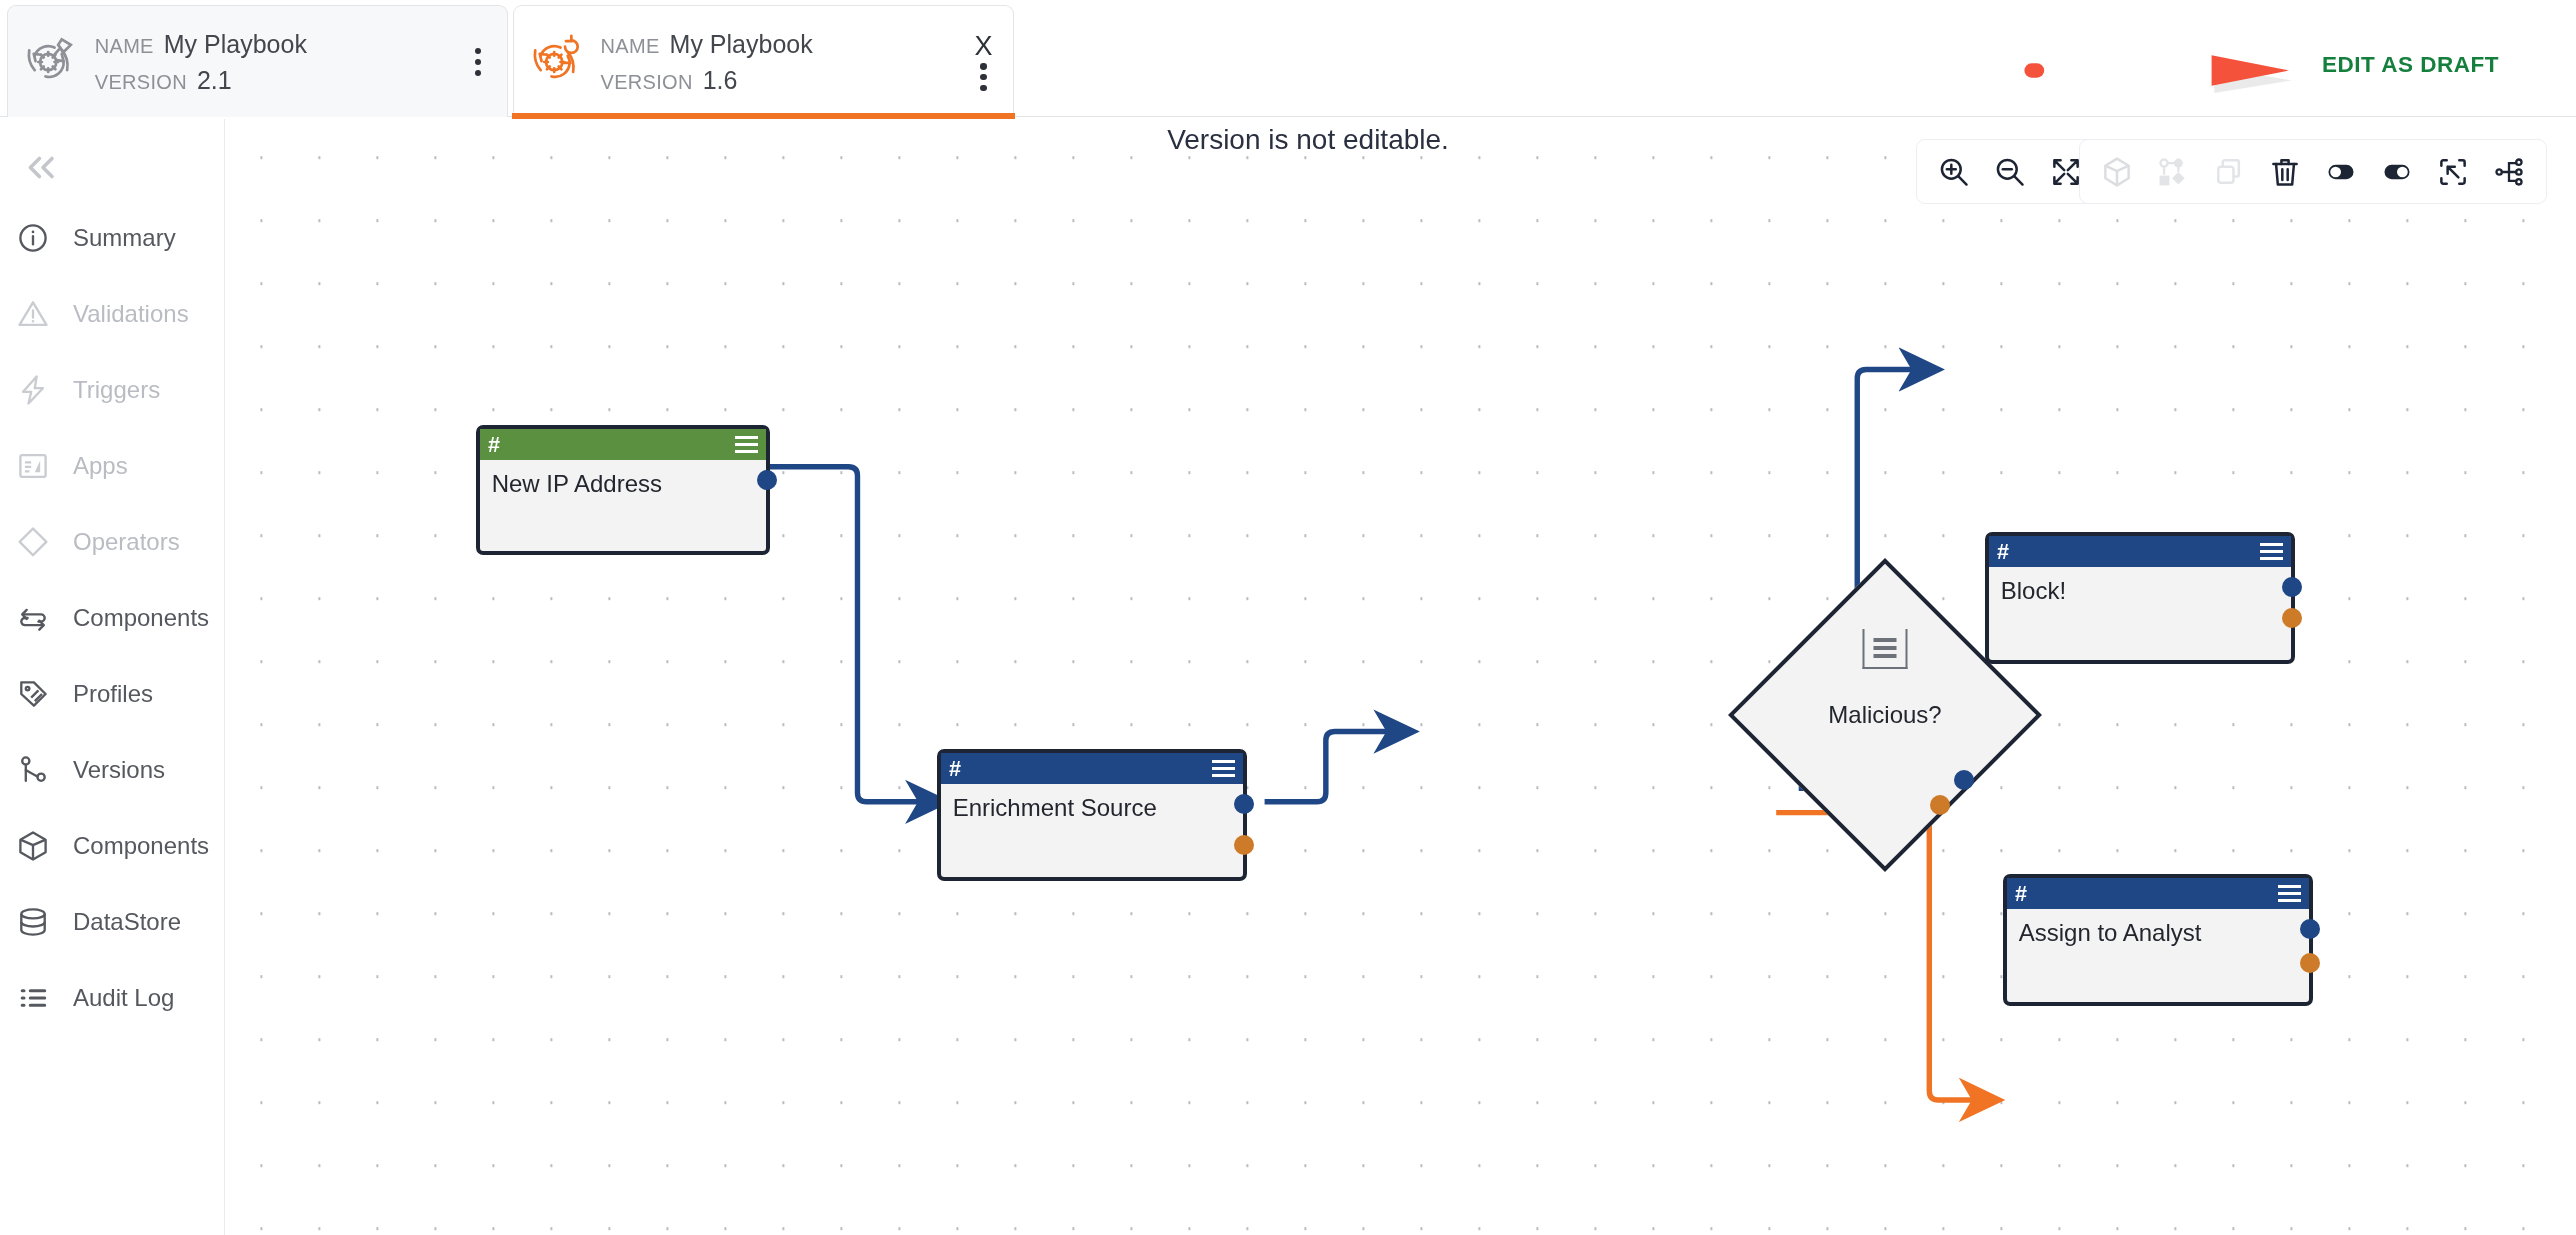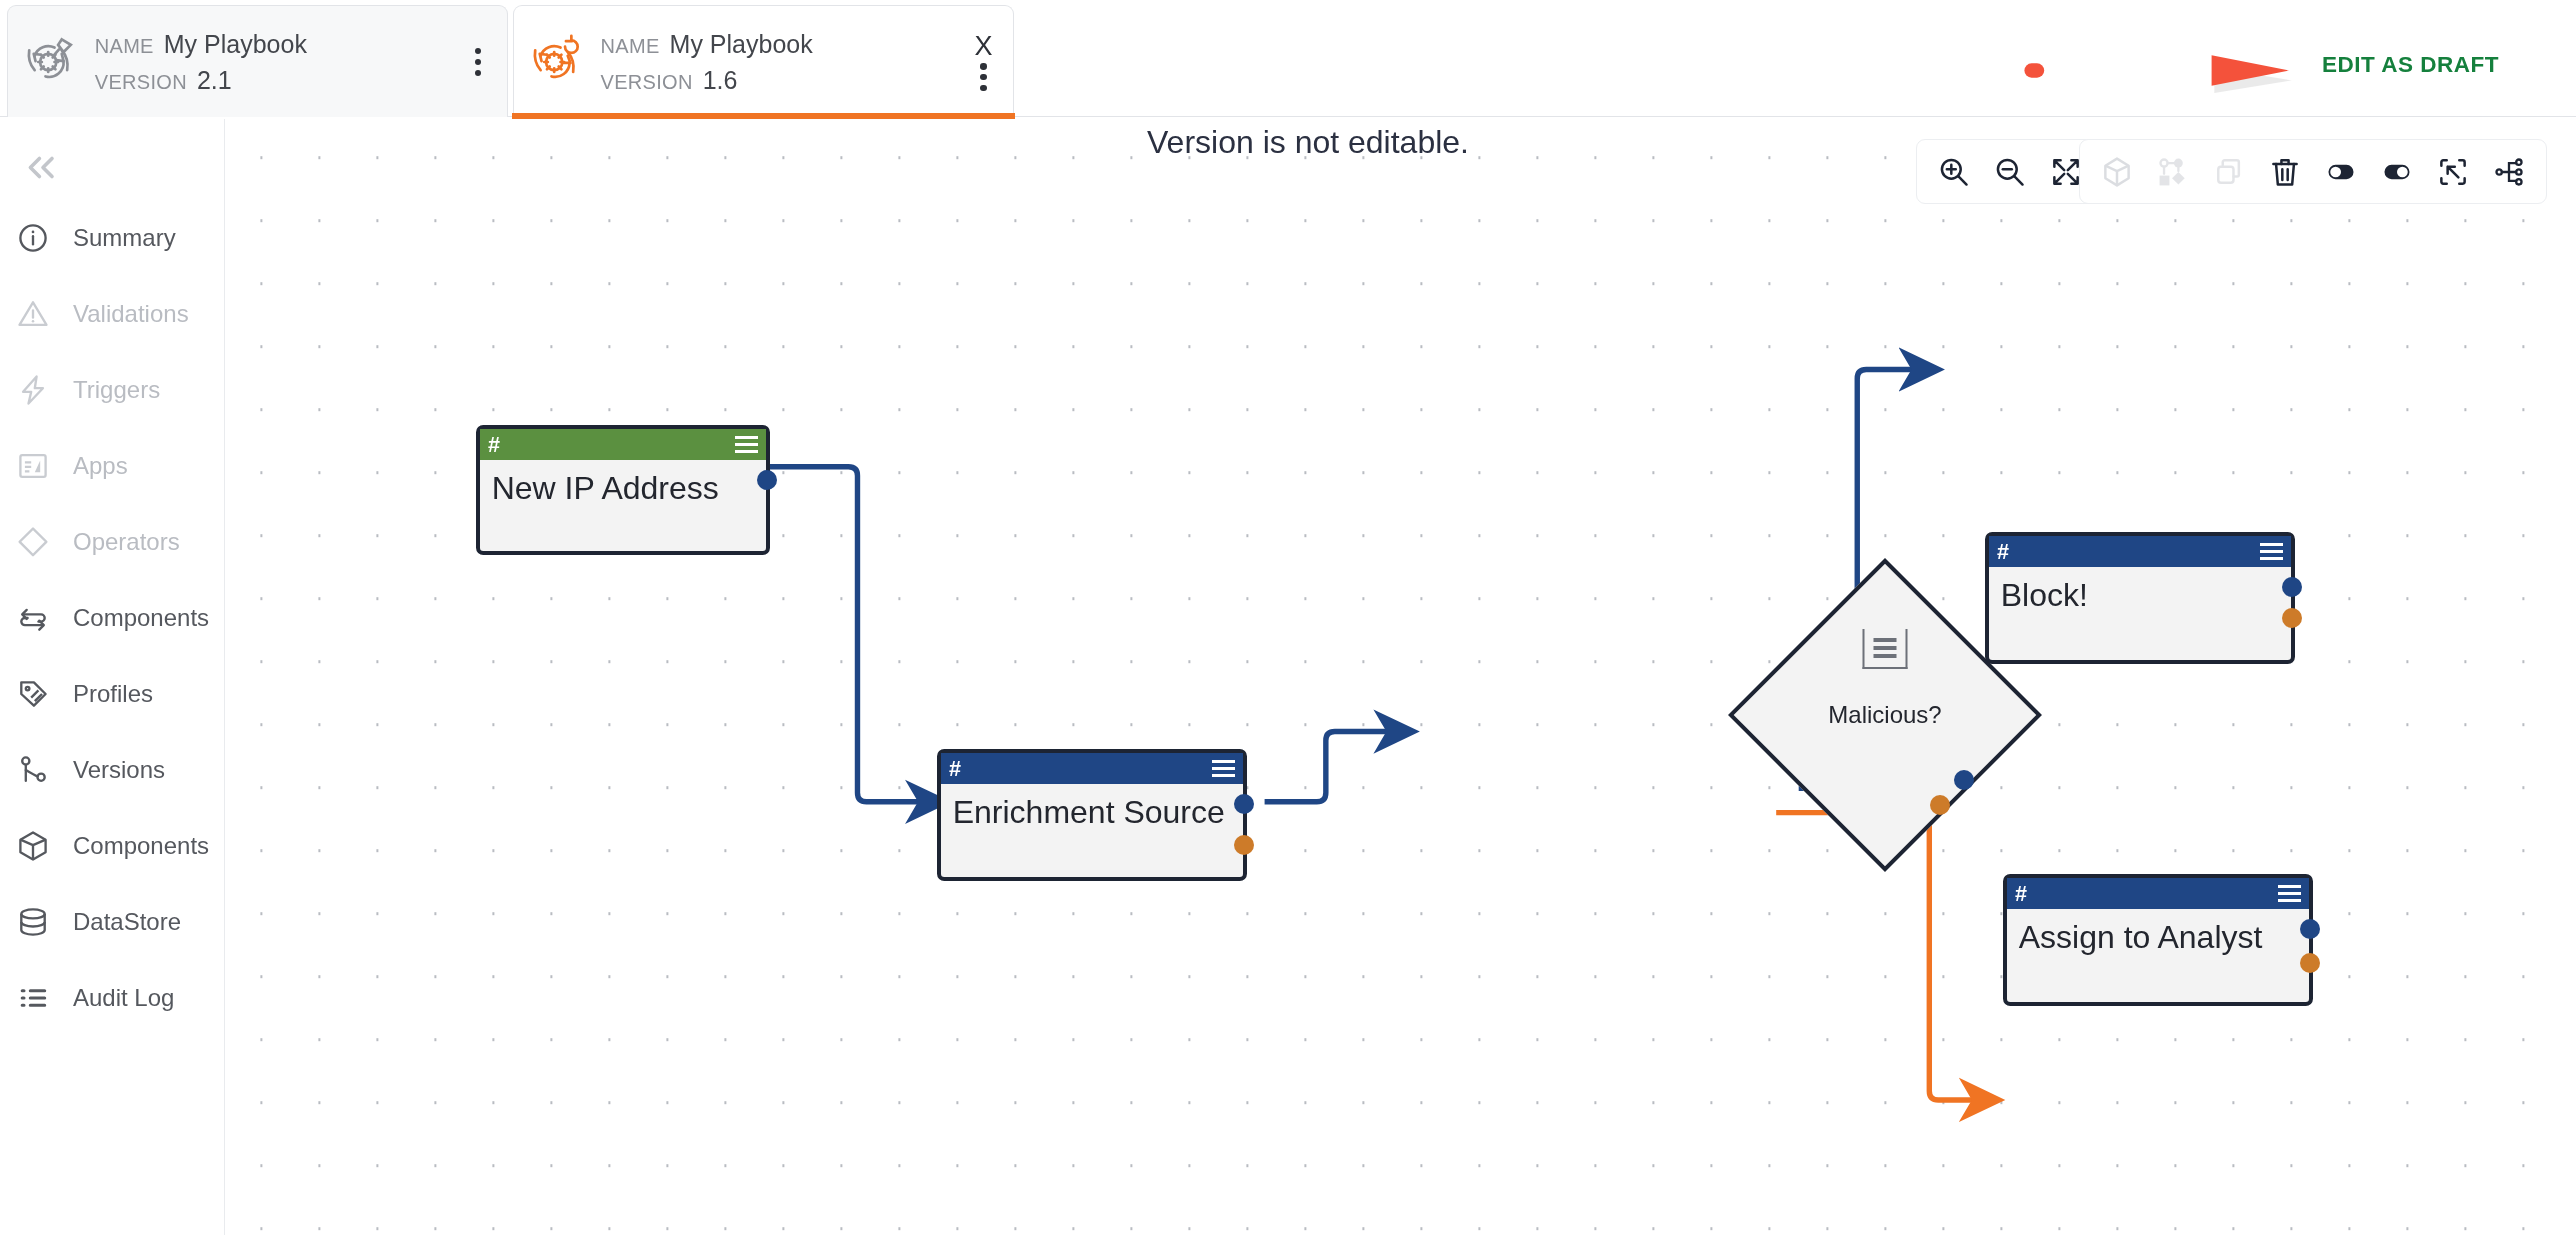--- a/index.html
+++ b/index.html
@@ -79,21 +79,21 @@
     position: absolute; top: 119px; left: 227px;
     width: 2349px; height: 1117px;
     background-color: #ffffff;
     background-image: radial-gradient(#b9bcc2 1.4px, transparent 1.5px);
     background-size: 58px 63px;
     background-position: 5.4px 7.2px;
     overflow: hidden;
   }
   #canvas-msg {
     position: absolute; top: 5.4px; left: 0; width: 2162px;
-    text-align: center; font-size: 32px; color: #2b3041;
+    text-align: center; font-size: 28px; color: #2b3041;
   }
   #edges { position: absolute; top: 0; left: 0; width: 2349px; height: 1117px; }
 
   
   .tb-group {
     position: absolute; top: 20px; height: 65px;
     background: #ffffff; border: 1.8px solid #eceef1; border-radius: 9px;
     display: flex; align-items: center; gap: 0px; padding: 0 9px;
   }
   #tb-zoom { left: 1689px; }
@@ -114,21 +114,21 @@
   }
   .node-hdr {
     height: 31px; display: flex; align-items: center; justify-content: space-between;
     padding: 0 8px;
   }
   .node-hdr.blue  { background: #1f4685; }
   .node-hdr.green { background: #5b9040; }
   .node-hash { color: #ffffff; font-size: 21.6px; font-weight: bold; line-height: 1; }
   .burger { display: flex; flex-direction: column; gap: 3.6px; cursor: pointer; }
   .burger i { display: block; width: 23.4px; height: 3.6px; background: #ffffff; }
-  .node-title { font-size: 32px; color: #23262e; padding: 10px 11.7px 0 11.7px; }
+  .node-title { font-size: 24px; color: #23262e; padding: 10px 11.7px 0 11.7px; }
 
   .port { position: absolute; border-radius: 50%; }
   .port.blue   { background: #1f4685; }
   .port.orange { background: #cd7b29; }
   .port.s20 { width: 20px; height: 20px; }
 
   
   #node-decision { position: absolute; left: 1547px; top: 485px; width: 222px; height: 222px; }
   #node-decision .dia {
     position: absolute; inset: 0;

